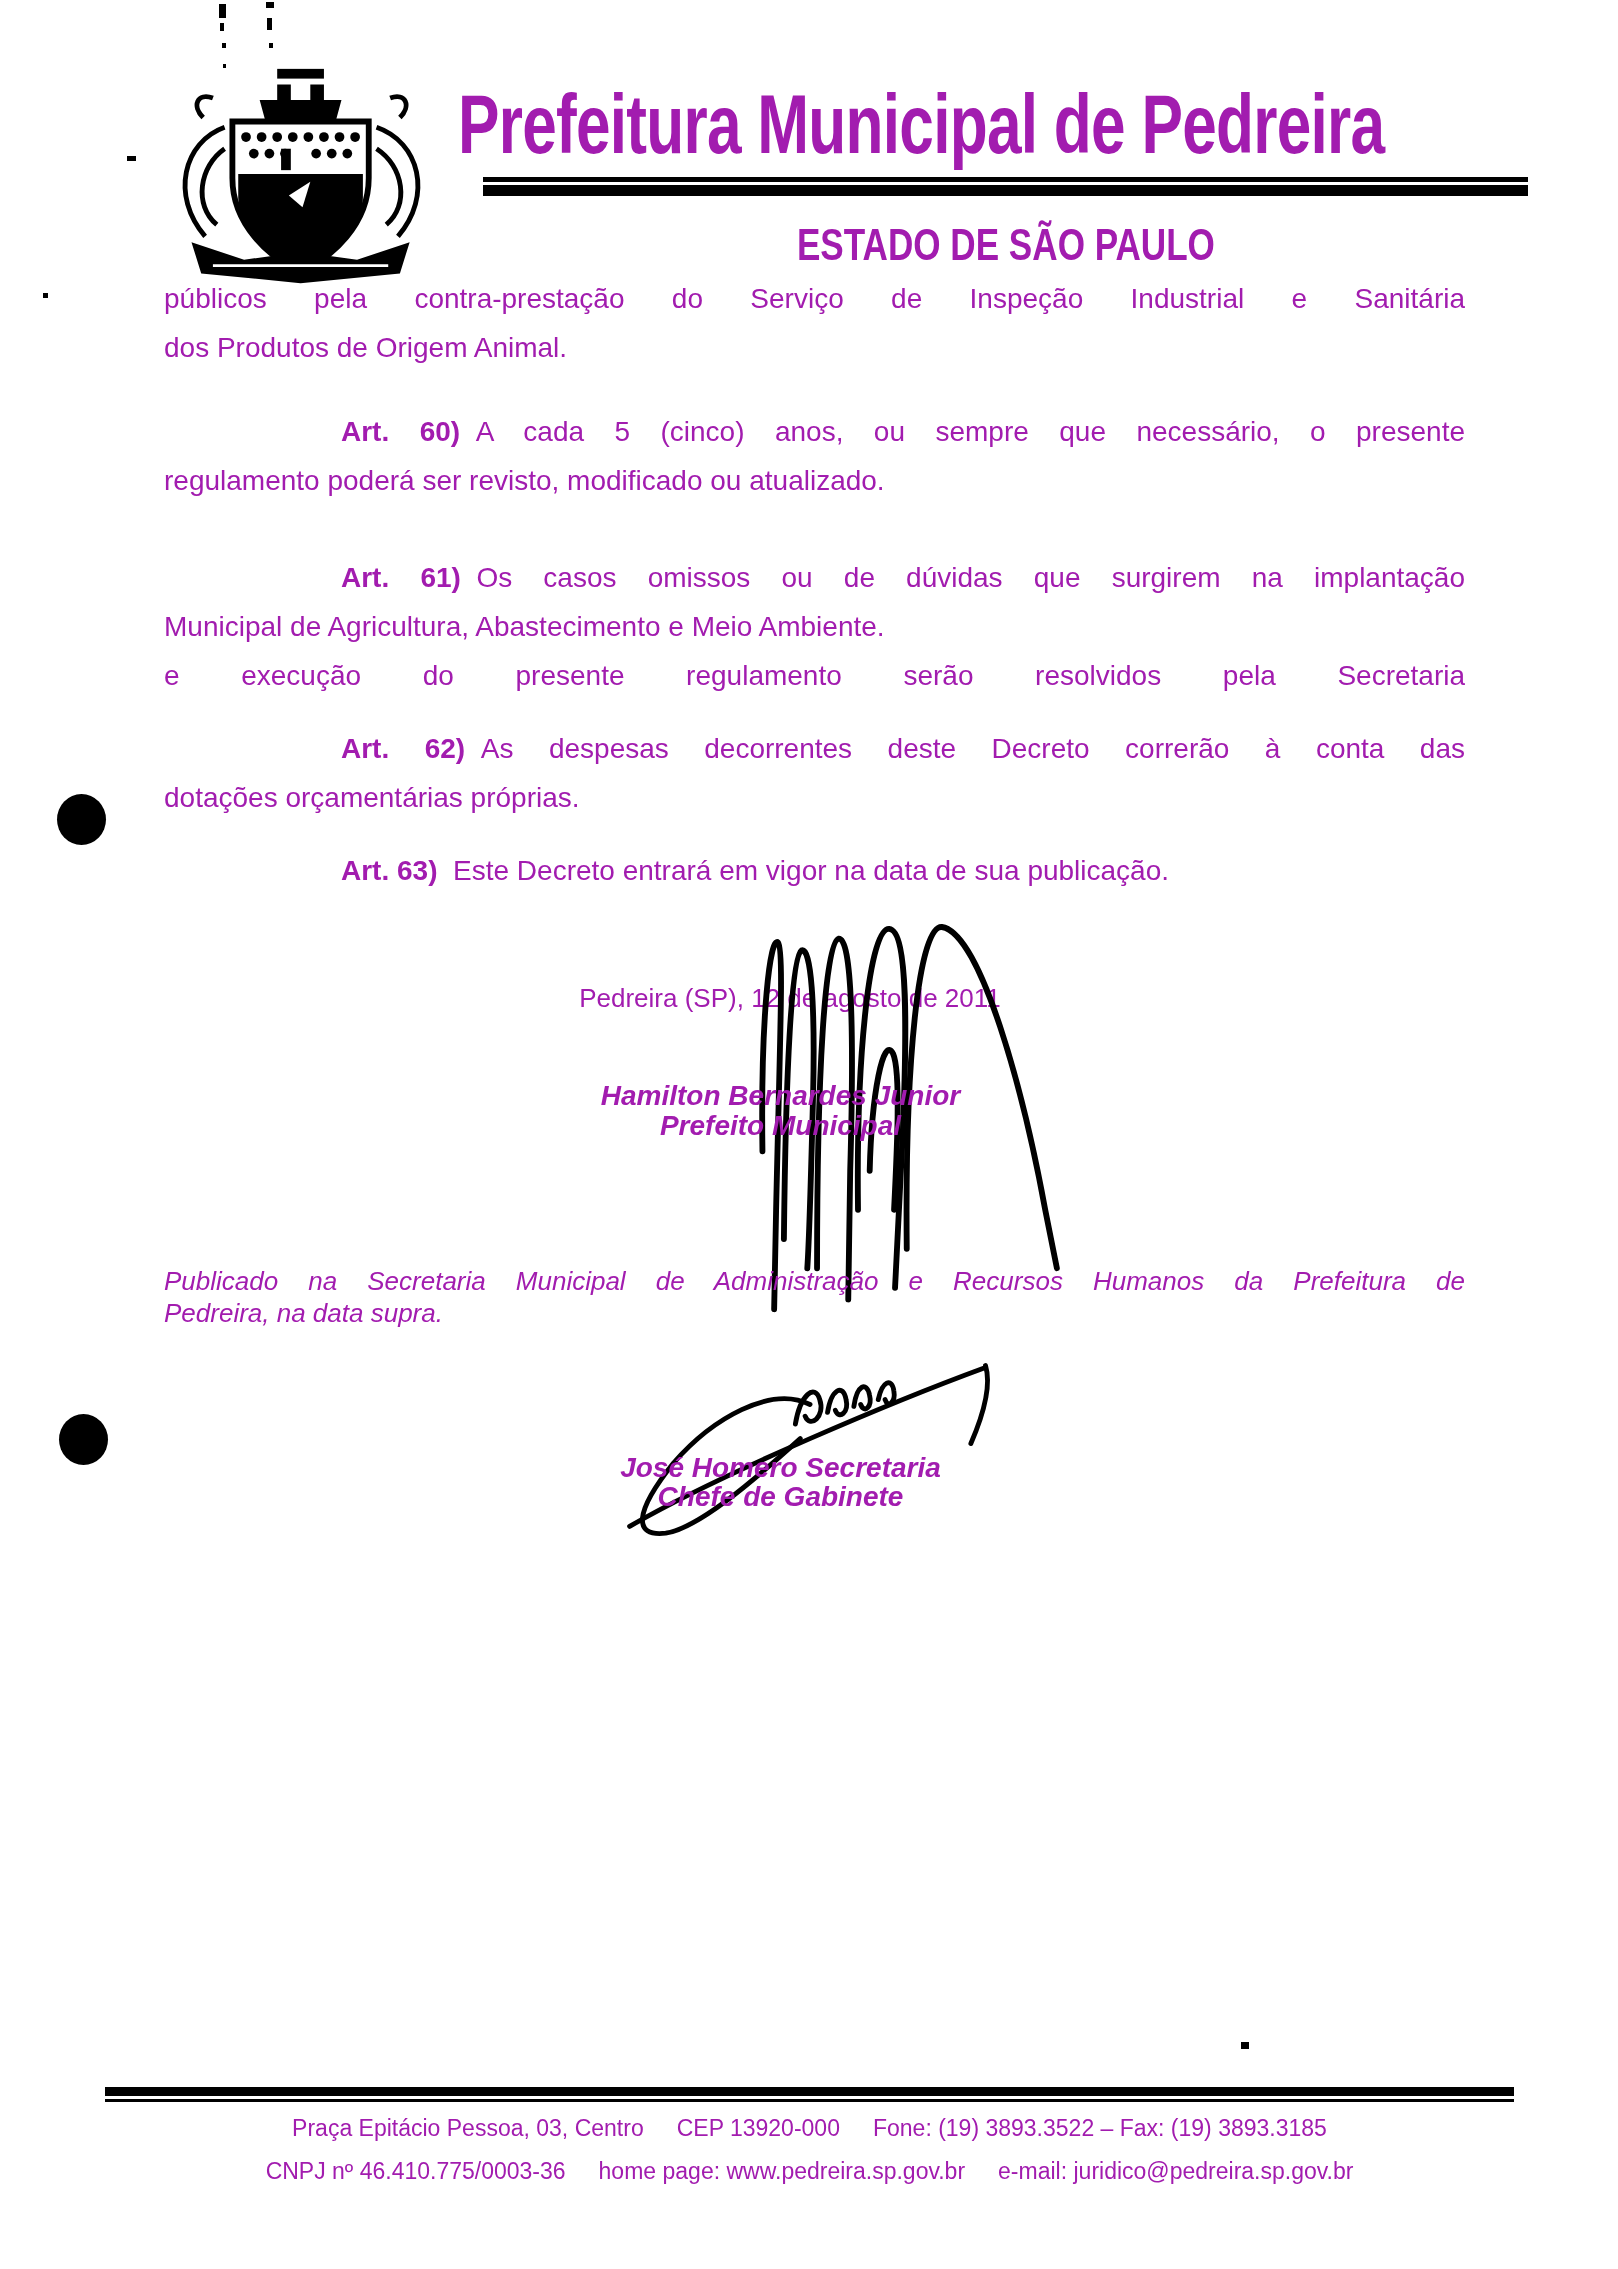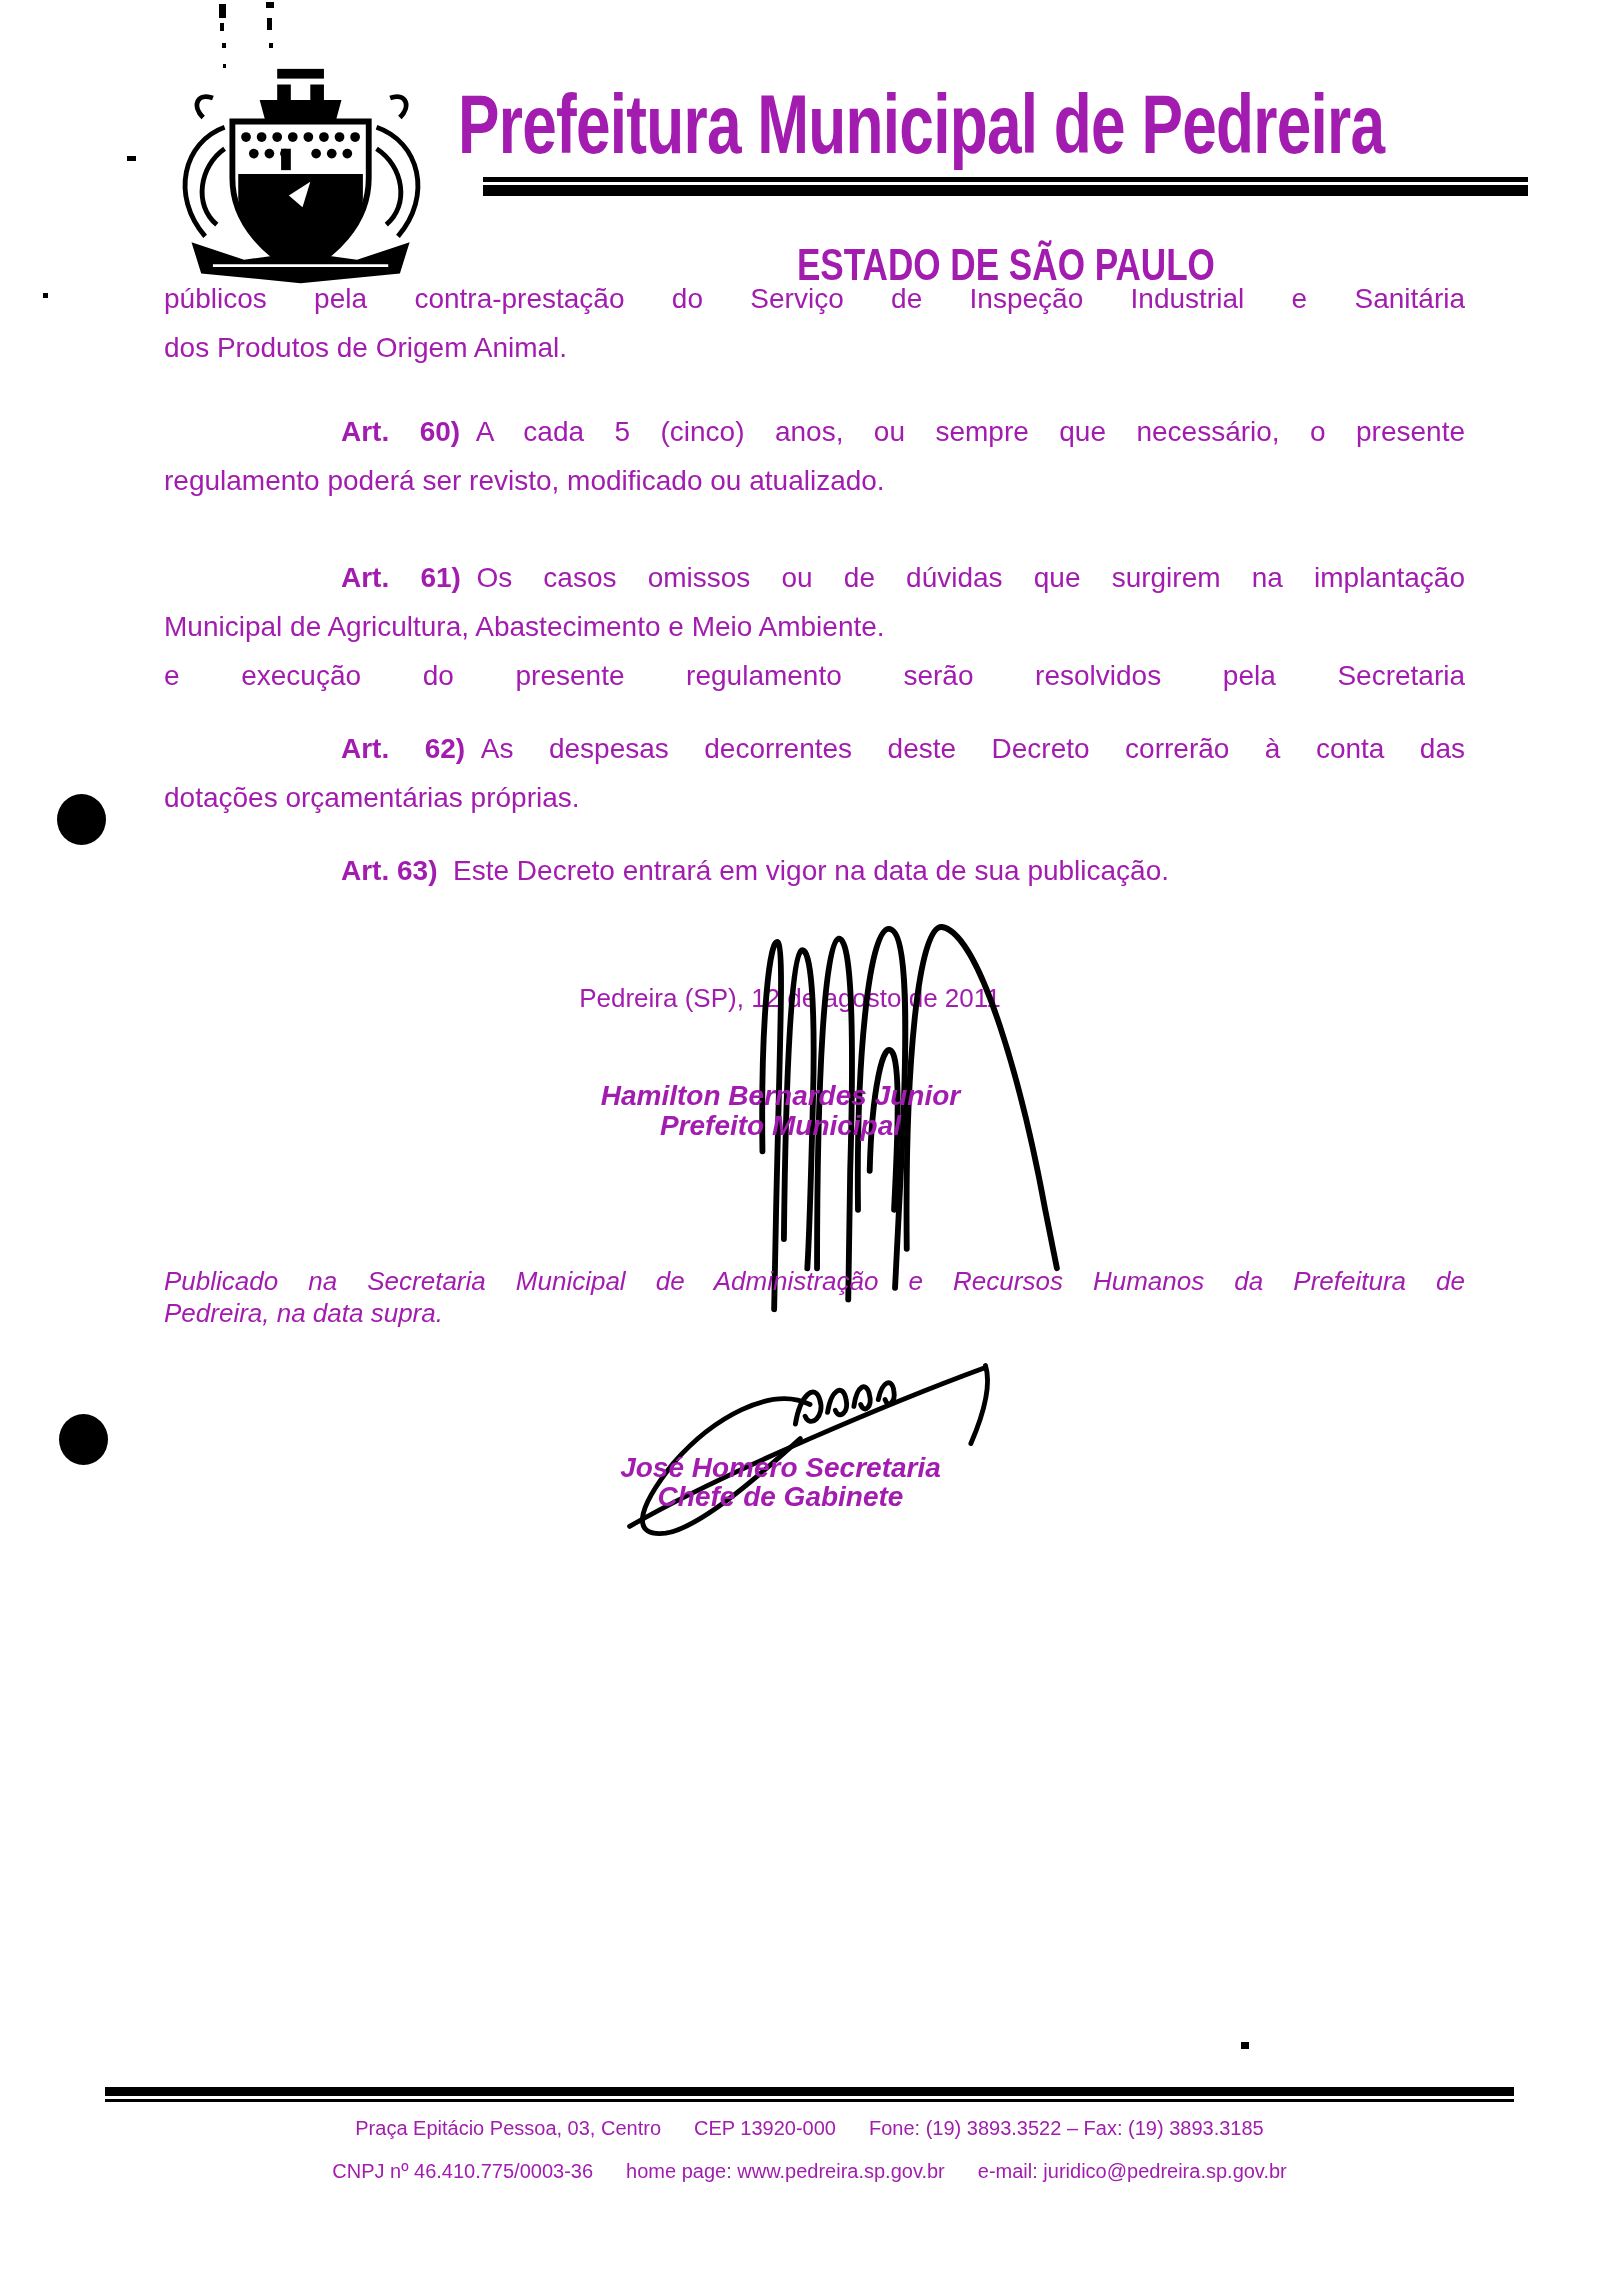--- a/index.html
+++ b/index.html
@@ -12,21 +12,21 @@
   
   .crest{left:135px;top:59px;width:336px;height:234px;}
   .title-wrap{left:458px;top:82px;white-space:nowrap;}
   .title-text{
     display:inline-block;font-size:84px;font-weight:bold;line-height:84px;
     transform:scaleX(.74);transform-origin:left center;letter-spacing:-1px;
   }
   .rule-wrap{left:483px;top:177px;width:1045px;}
   .rule-thin{height:4.9px;background:#000;}
   .rule-thick{height:11.7px;background:#000;margin-top:2.9px;}
-  .subtitle-wrap{left:483px;top:222px;width:1045px;text-align:center;white-space:nowrap;margin-top:20px;}
+  .subtitle-wrap{left:483px;top:222px;width:1045px;text-align:center;white-space:nowrap;}
   .subtitle-text{
     display:inline-block;font-size:45px;font-weight:bold;line-height:45px;
     transform:scaleX(.78);transform-origin:center;
   }
   
   .bodycol{left:164px;width:1301px;font-size:28px;}
   .bl{height:49px;line-height:49px;overflow:hidden;text-align:left;}
   .bl.j{text-align:justify;}
   .bl.j::after{content:"";display:inline-block;width:100%;height:0;}
   .bl.ind{padding-left:177px;}
@@ -37,21 +37,21 @@
   .sig1{top:1081px;line-height:30px;}
   .sig2{top:1453px;line-height:29px;}
   .pubnote{left:164px;width:1301px;top:1265px;font-size:26px;font-style:italic;}
   .pl{height:32px;line-height:32px;overflow:hidden;}
   .pl.j{text-align:justify;}
   .pl.j::after{content:"";display:inline-block;width:100%;height:0;}
   
   .footrule{left:105px;top:2087px;width:1409px;}
   .footrule .thick{height:8.8px;background:#000;}
   .footrule .thin{height:2.9px;background:#000;margin-top:2.9px;}
-  .footline{left:105px;width:1409px;display:flex;justify-content:center;gap:33px;font-size:20px;line-height:35px;white-space:nowrap;}
+  .footline{left:105px;width:1409px;display:flex;justify-content:center;gap:33px;font-size:23px;line-height:35px;white-space:nowrap;}
   .fl1{top:2111px;}
   .fl2{top:2154px;}
   
   .punch{background:#000;border-radius:50%;}
   .punch1{left:57px;top:794px;width:49px;height:51px;}
   .punch2{left:59px;top:1414px;width:49px;height:51px;}
   .speck{background:#000;position:absolute;}
   svg{display:block;}
 </style>
 </head>

